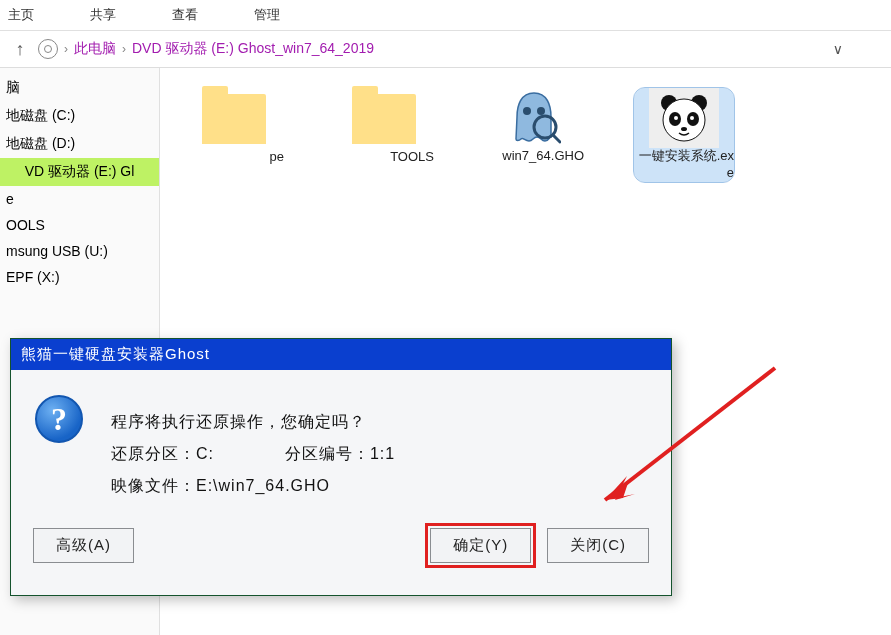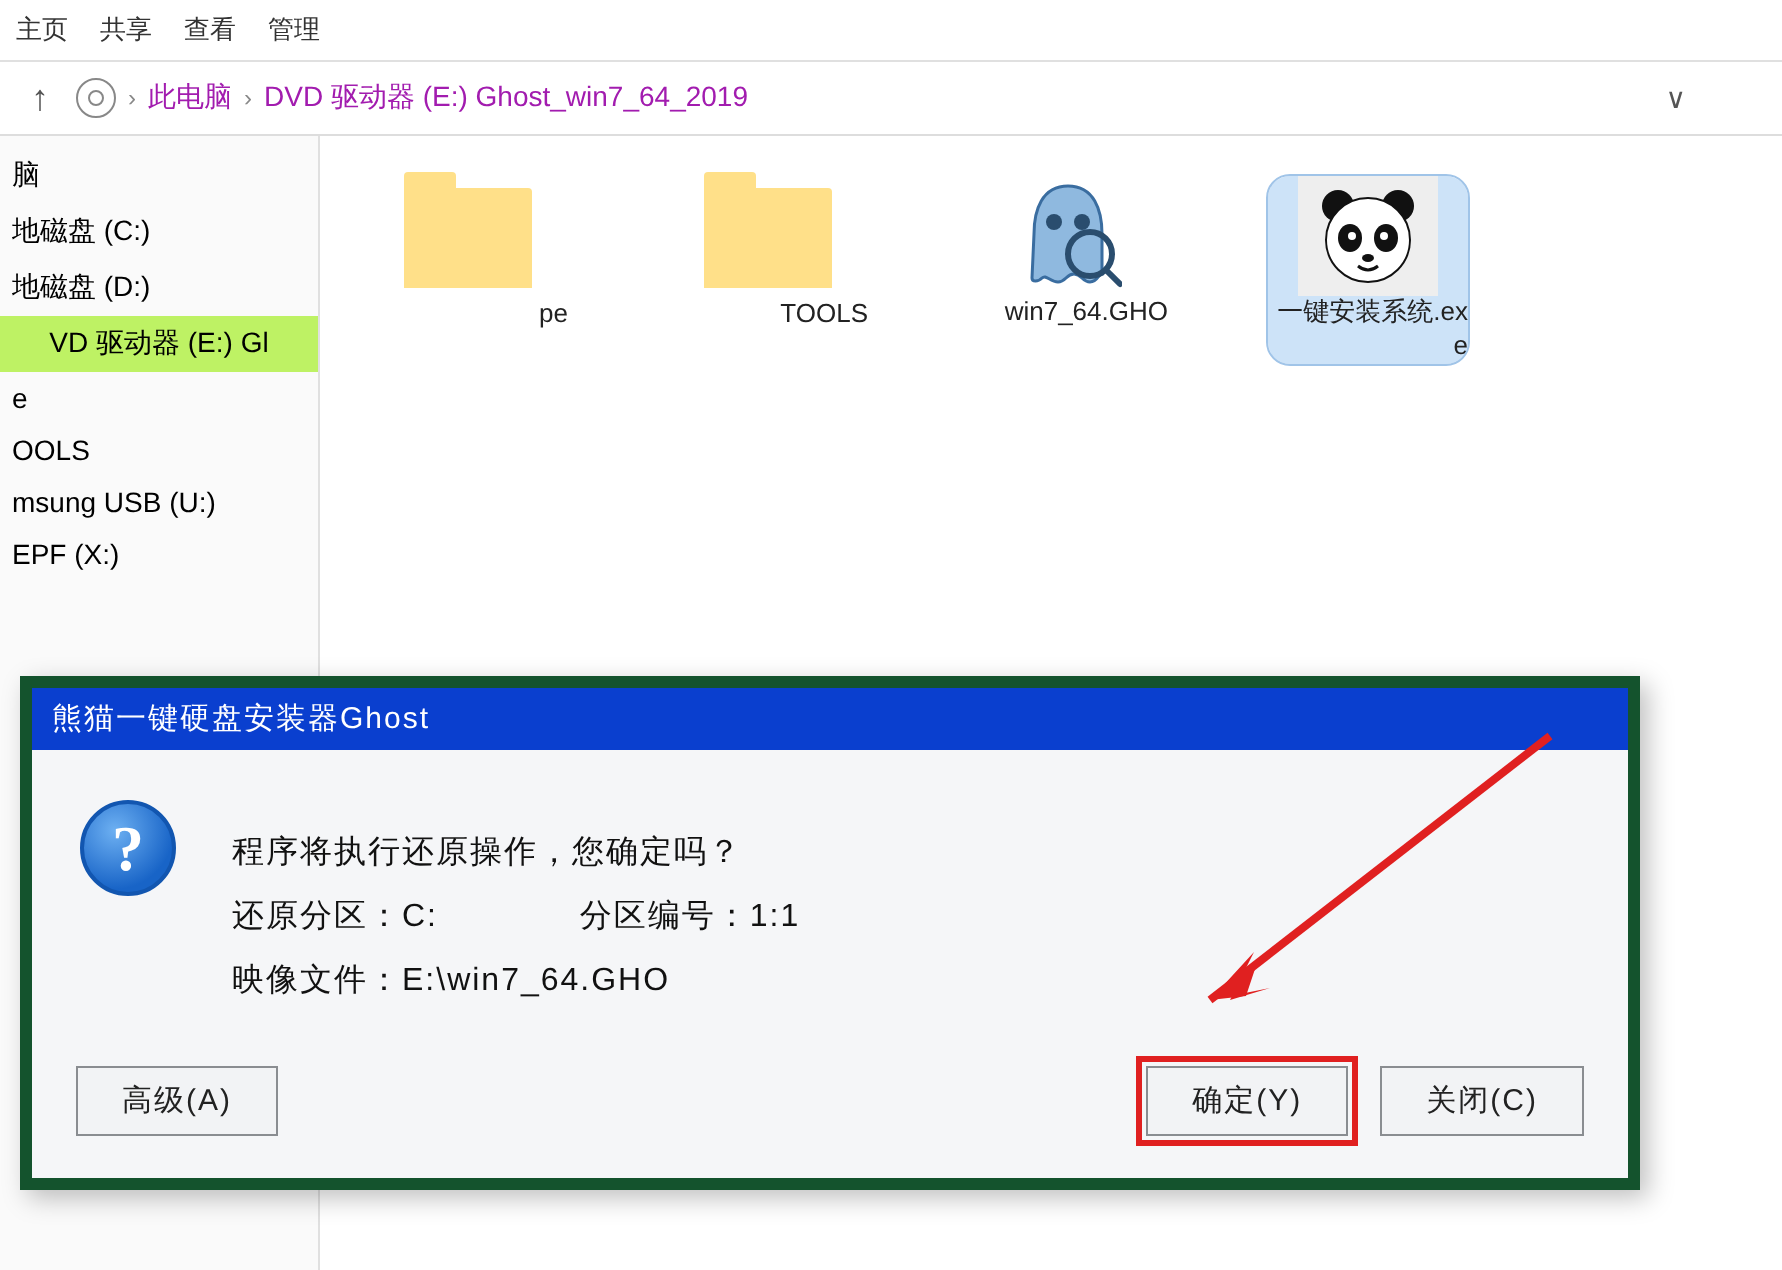--- a/index.html
+++ b/index.html
@@ -9,20 +9,21 @@
       width: 891px;
       height: 635px;
       overflow: hidden;
       position: relative;
     }
     .toolbar {
       background: #ffffff;
       border-bottom: 1px solid #e0e0e0;
       padding: 2px 0;
       display: flex;
+      gap: 40px;
       font-size: 13px;
       color: #333;
     }
     .toolbar span { padding: 4px 8px; }
     .breadcrumb-bar {
       background: #ffffff;
       padding: 6px 8px;
       display: flex;
       align-items: center;
       gap: 6px;
@@ -139,23 +140,23 @@
       font-size: 13px;
       color: #222;
       line-height: 1.3;
       word-break: break-all;
     }
     
     .dialog {
       position: absolute;
       left: 10px;
       top: 338px;
-      width: 810px;
+      width: 662px;
       background: #f5f6f8;
-      border: 6px solid #14532d;
+      border: 1px solid #14532d;
       box-shadow: 4px 4px 12px rgba(0,0,0,0.25);
     }
     .dialog-title {
       background: #0a3fcf;
       color: #fff;
       font-size: 15px;
       padding: 6px 10px;
       letter-spacing: 1px;
     }
     .dialog-body {
@@ -183,21 +184,21 @@
       line-height: 2.0;
       letter-spacing: 1px;
       margin-top: 11px;
     }
     .dialog-text .heading {
       font-weight: 500;
     }
     .dialog-row span.gap { display: inline-block; width: 60px; }
     .dialog-buttons {
       display: flex;
-      padding: 8px 22px 21px 22px;
+      padding: 8px 22px 32px 22px;
       gap: 16px;
     }
     .dialog-buttons .spacer { flex: 1; }
     .dlg-btn {
       background: #f2f3f5;
       border: 1px solid #8a8d91;
       padding: 7px 22px;
       font-size: 15px;
       cursor: pointer;
       color: #222;

